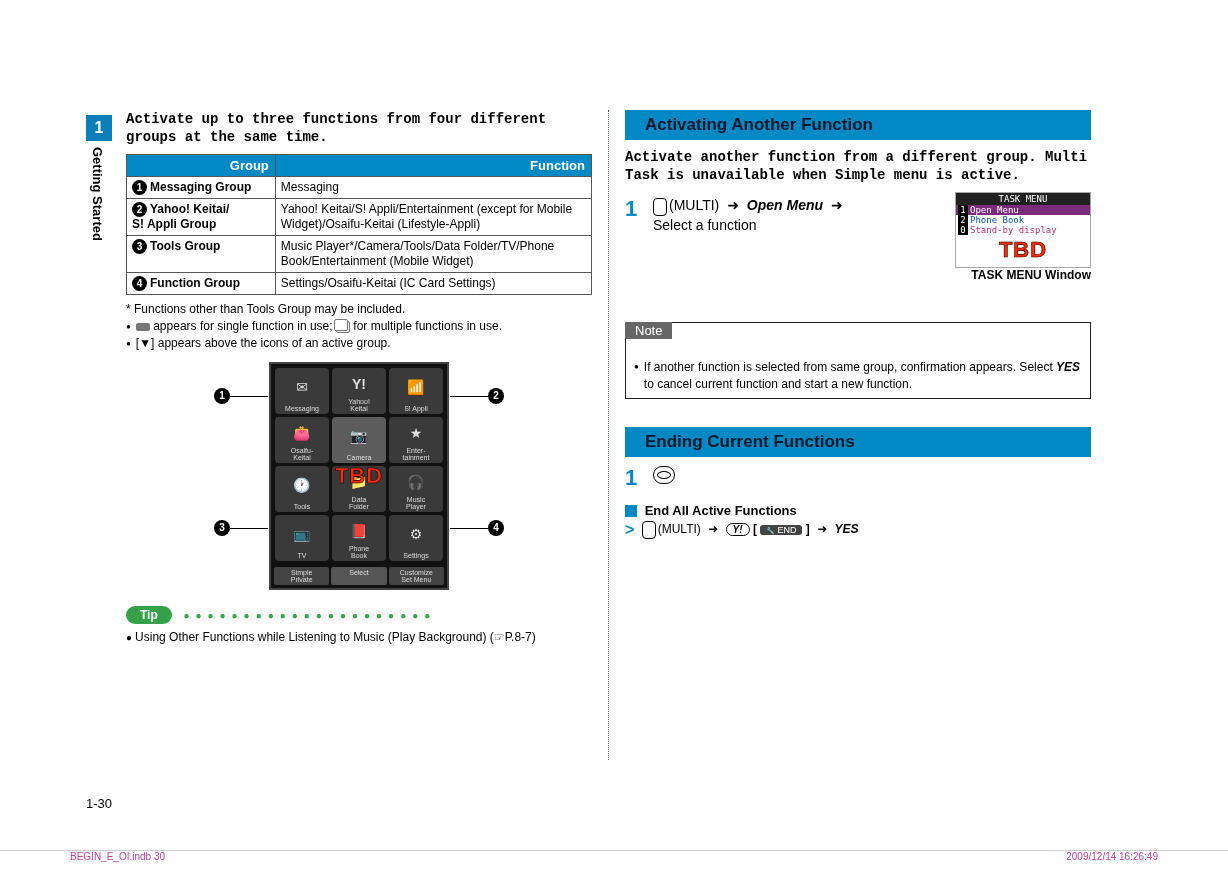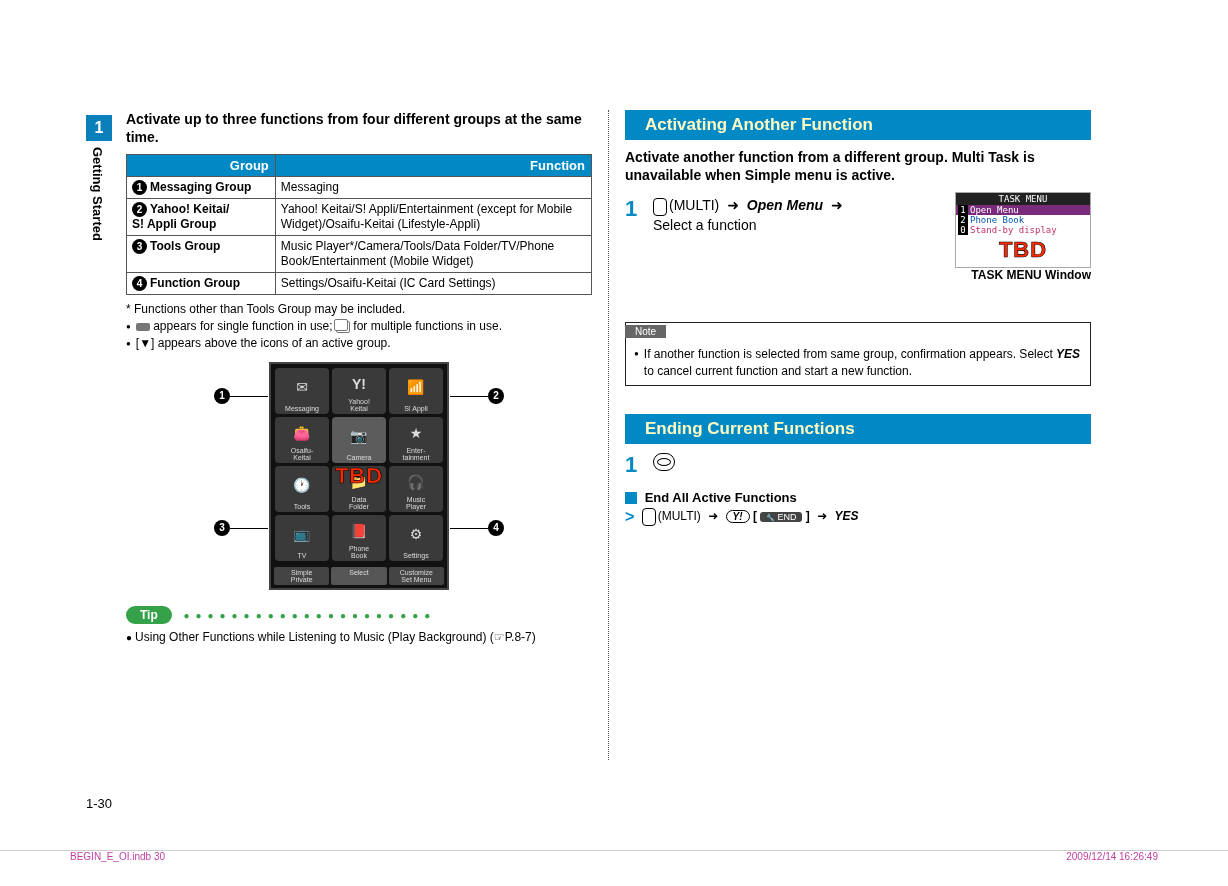--- a/index.html
+++ b/index.html
@@ -59,20 +59,21 @@
     color: #d12a2a;
     font-size: 27px;
     font-weight: bold;
     margin: 0 0 6px 0;
   }
   .intro {
     font-weight: bold;
     font-size: 14px;
     margin: 0 0 8px 0;
     line-height: 1.3;
+    font-family: Liberation Mono, monospace;
   }
   table.groups {
     border-collapse: collapse;
     width: 100%;
     font-size: 12px;
   }
   table.groups th {
     background: #0089c5;
     color: #fff;
     font-size: 13px;
@@ -170,21 +171,21 @@
   }
   .tip-dots {
     display:inline-block; margin-left:8px;
     letter-spacing:6px; color:#35a24a; font-size:10px;
   }
   .tip-list { font-size:12px; margin-top:4px; line-height:1.5; }
   .tip-list .item::before { content:"●"; margin-right:3px; font-size:10px; }
 
   
   .subsec-bar {
-    background:#0089c5;color:#fef9c3;font-weight:bold;
+    background:#0089c5;color:#0f172a;font-weight:bold;
     font-size:17px;padding:5px 10px;margin:0 0 8px 0;
     border-left:10px solid #0089c5;
   }
   .step-row { display:flex; gap:10px; margin:4px 0; }
   .step-num { color:#0089c5; font-size:22px; font-weight:bold; width:18px; }
   .step-body { font-size:14px; flex:1; line-height:1.4; }
   .key-box {
     display:inline-block;border:1.5px solid #000;border-radius:4px;
     width:14px;height:18px;vertical-align:middle;margin-right:2px;
   }
@@ -214,22 +215,22 @@
   .tw-tbd {
     color:#ff2a00;font-size:22px;font-weight:bold;text-align:center;
     letter-spacing:1px;padding:2px 0 4px 0;
     -webkit-text-stroke: 0.6px #000;
   }
   .tw-caption { font-weight:bold;text-align:right;font-size:12px;margin-top:6px;clear:both; }
   .note-box {
     border:1px solid #222;margin-top:40px;padding:0;
   }
   .note-badge {
-    background:#666;color:#fff;font-size:10px;padding:1px 10px;
-    display:inline-block;margin:-1px 0 8px -1px;
+    background:#666;color:#fff;font-size:13px;padding:1px 10px;
+    display:inline-block;margin:-1px 0 20px -1px;
   }
   .note-body { font-size:12px;padding:0 8px 6px 8px;line-height:1.35; }
   .note-body .bullet::before { font-size:8px; }
   .sq-blue {
     display:inline-block;width:12px;height:12px;background:#0089c5;
     vertical-align:middle;margin-right:4px;
   }
   .chev { color:#0089c5;font-size:16px;font-weight:bold;vertical-align:middle;margin-right:4px; }
   .ybtn {
     display:inline-block;border:1.5px solid #000;border-radius:10px;

